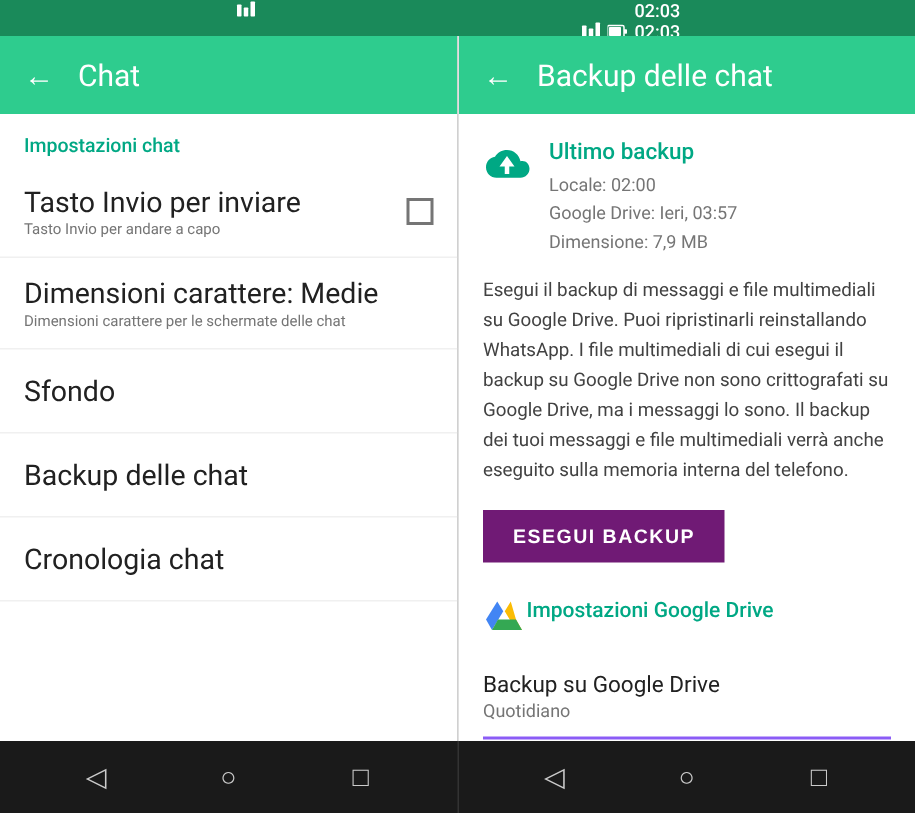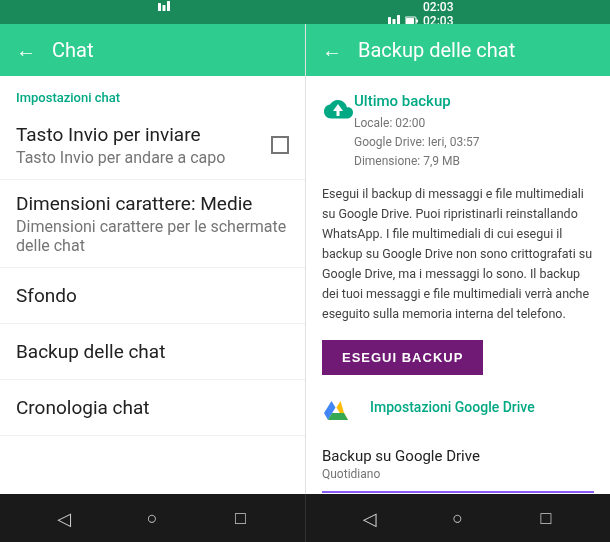--- a/index.html
+++ b/index.html
@@ -98,21 +98,21 @@
       min-height: 56px;
     }
     .menu-item-text {
       flex: 1;
     }
     .menu-item-title {
       font-size: 19px;
       color: #212121;
     }
     .menu-item-subtitle {
-      font-size: 16px;
+      font-size: 10px;
       color: #757575;
       margin-top: 2px;
     }
     .checkbox {
       width: 18px;
       height: 18px;
       border: 2px solid #757575;
       flex-shrink: 0;
     }
 
@@ -129,20 +129,21 @@
     .right-content {
       flex: 1;
       overflow-y: auto;
       overflow-x: hidden;
       padding: 16px;
     }
 
     .backup-section {
       display: flex;
       align-items: flex-start;
+      gap: 12px;
       margin-bottom: 12px;
     }
     .cloud-icon {
       width: 32px;
       height: 32px;
       flex-shrink: 0;
       margin-top: 2px;
     }
     .backup-title {
       font-size: 15px;
@@ -172,21 +173,21 @@
       font-weight: 600;
       letter-spacing: 1px;
       cursor: pointer;
       margin-bottom: 20px;
       text-transform: uppercase;
     }
 
     .gdrive-section {
       display: flex;
       align-items: flex-start;
-      gap: 20px;
+      gap: 1px;
       margin-bottom: 8px;
     }
     .gdrive-icon {
       width: 28px;
       height: 28px;
       flex-shrink: 0;
       margin-top: 2px;
     }
 
     .gdrive-items {

